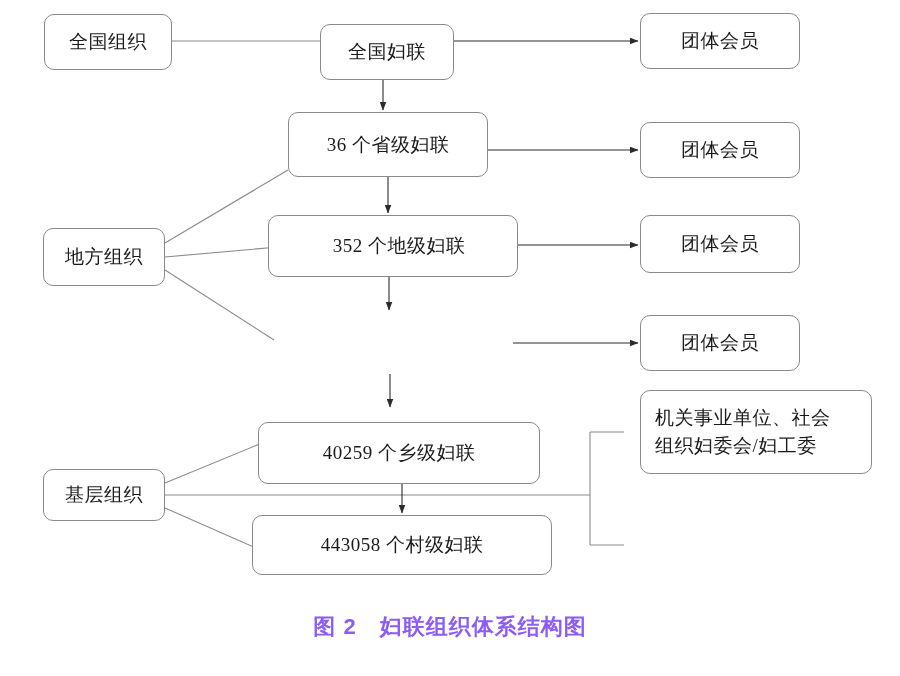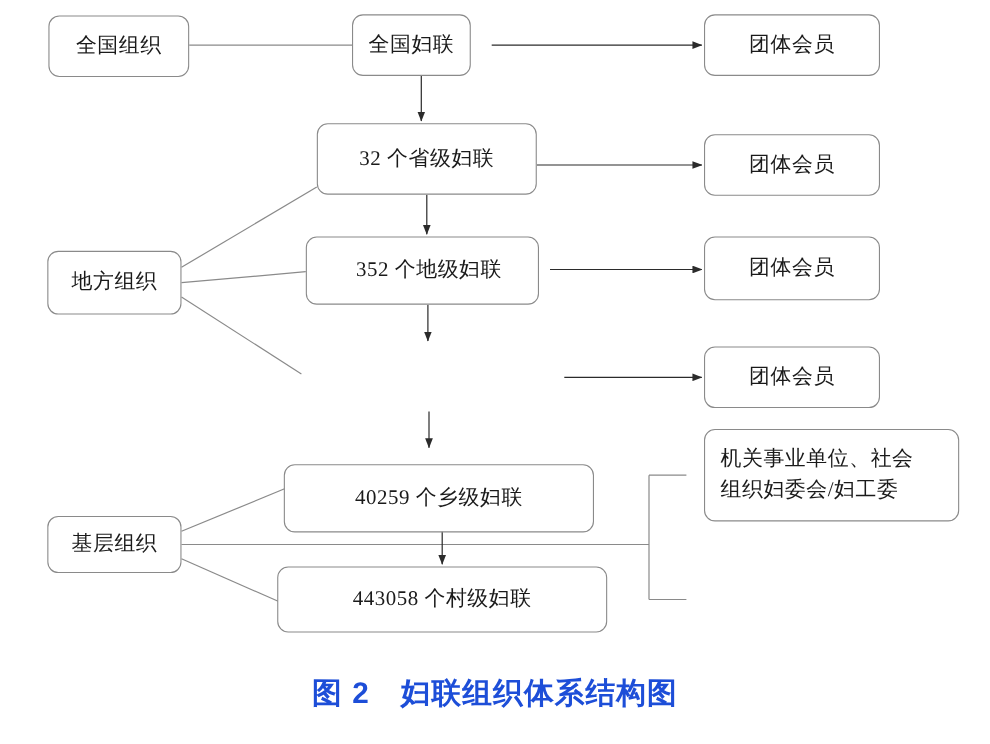--- a/index.html
+++ b/index.html
@@ -51,24 +51,24 @@
   .node-label {
     display: block;
     white-space: pre-line;
   }
   #caption {
     position: absolute;
     left: 0;
     top: 612px;
     width: 900px;
     text-align: center;
-    font-size: 27px;
+    font-size: 22px;
     font-weight: bold;
     letter-spacing: 1px;
-    color: #1d4ed8;
+    color: #8b5cf6;
     font-family: "Liberation Sans", "DejaVu Sans", sans-serif;
   }
 </style>
 </head>
 <body>
 
 <div id="canvas">
 
   <svg id="edges" viewBox="0 0 900 676" width="900" height="676" xmlns="http://www.w3.org/2000/svg">
     <defs>
@@ -106,27 +106,27 @@
   <div class="node" style="left:44px; top:14px; width:128px; height:56px;">
     <span class="node-label">全国组织</span>
   </div>
   <div class="node" style="left:43px; top:228px; width:122px; height:58px;">
     <span class="node-label">地方组织</span>
   </div>
   <div class="node" style="left:43px; top:469px; width:122px; height:52px;">
     <span class="node-label">基层组织</span>
   </div>
 
-  <div class="node" style="left:320px; top:13px; width:108px; height:56px;">
+  <div class="node" style="left:320px; top:24px; width:134px; height:56px;">
     <span class="node-label">全国妇联</span>
   </div>
   <div class="node" style="left:288px; top:112px; width:200px; height:65px;">
-    <span class="node-label">32 个省级妇联</span>
+    <span class="node-label">36 个省级妇联</span>
   </div>
-  <div class="node" style="left:278px; top:215px; width:212px; height:62px;padding-left:12px;">
+  <div class="node" style="left:268px; top:215px; width:250px; height:62px;padding-left:12px;">
     <span class="node-label">352 个地级妇联</span>
   </div>
   <div class="node" style="left:258px; top:422px; width:282px; height:62px;">
     <span class="node-label">40259 个乡级妇联</span>
   </div>
   <div class="node" style="left:252px; top:515px; width:300px; height:60px;">
     <span class="node-label">443058 个村级妇联</span>
   </div>
 
   <div class="node" style="left:640px; top:13px; width:160px; height:56px;">

